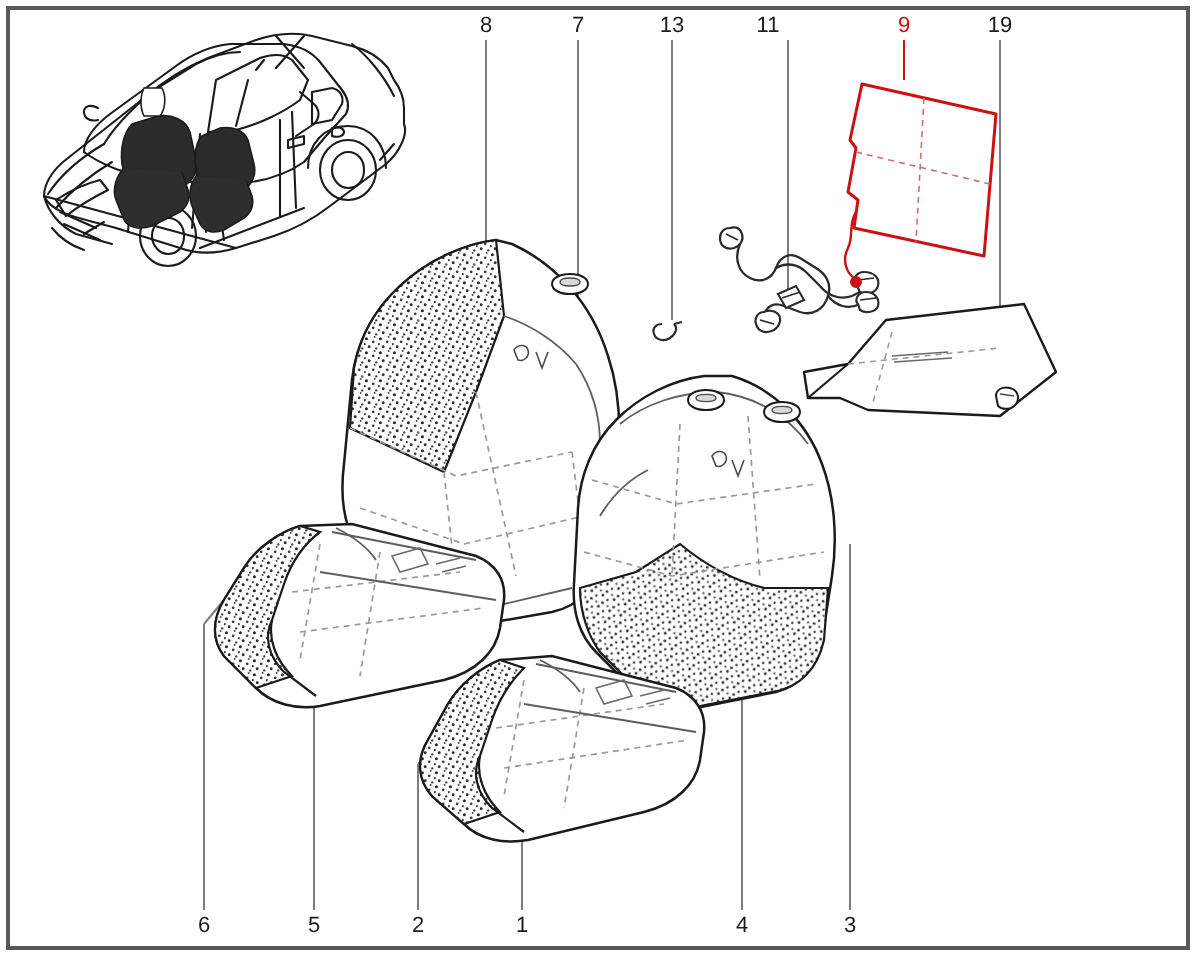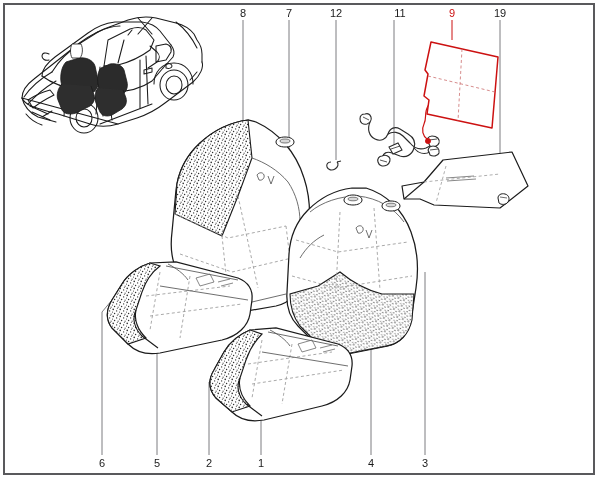--- a/index.html
+++ b/index.html
@@ -332,22 +332,22 @@
       <g fill="none" stroke="#6a6a6a" stroke-width="0.8">
         <path d="M446,178 L474,176"></path>
         <path d="M447,181 L476,179"></path>
       </g>
     </g>
   </svg>
 
   <div>
     <div class="calloutLabel" style="left:243px;top:8px;">8</div>
     <div class="calloutLabel" style="left:289px;top:8px;">7</div>
-    <div class="calloutLabel" style="left:336px;top:8px;">12</div>
-    <div class="calloutLabel" style="left:400px;top:8px;">11</div>
+    <div class="calloutLabel" style="left:336px;top:8px;">13</div>
+    <div class="calloutLabel" style="left:384px;top:8px;">11</div>
     <div class="calloutLabel hl" style="left:452px;top:8px;">9</div>
     <div class="calloutLabel" style="left:500px;top:8px;">19</div>
   </div>
 
   <div>
     <div class="calloutLabel" style="left:102px;top:458px;">6</div>
     <div class="calloutLabel" style="left:157px;top:458px;">5</div>
     <div class="calloutLabel" style="left:209px;top:458px;">2</div>
     <div class="calloutLabel" style="left:261px;top:458px;">1</div>
     <div class="calloutLabel" style="left:371px;top:458px;">4</div>

